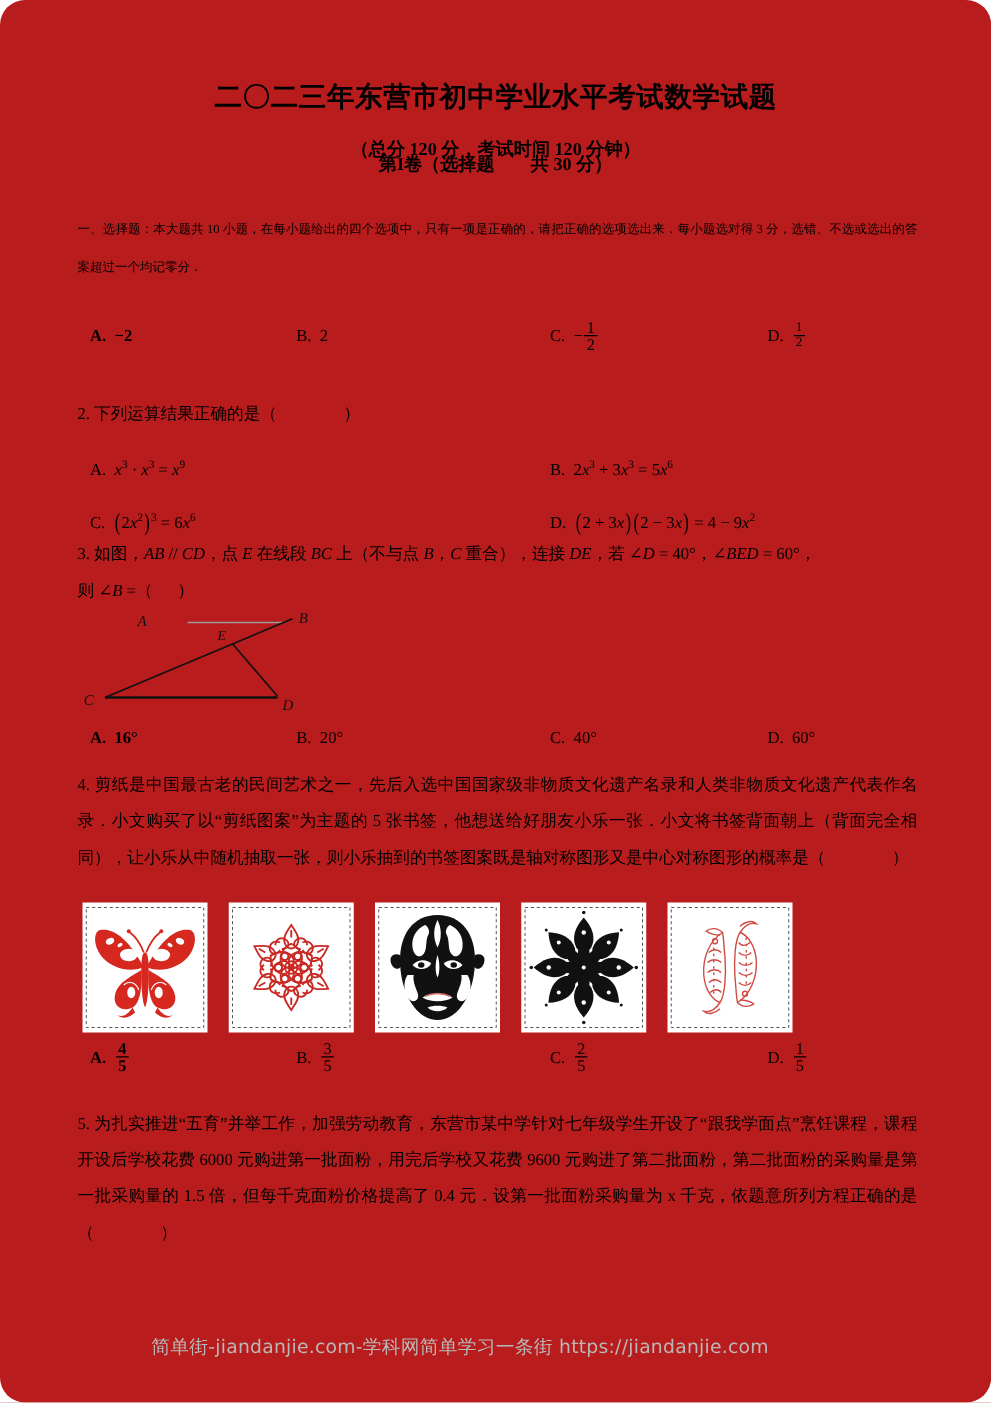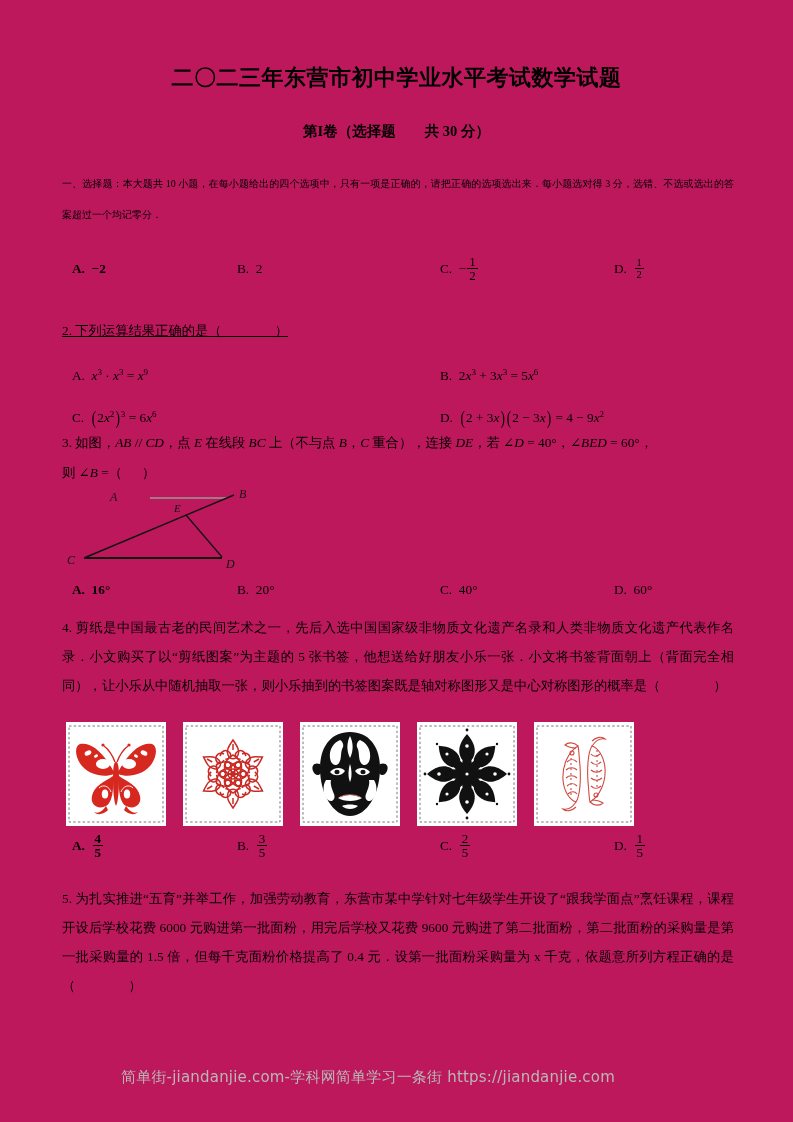--- a/index.html
+++ b/index.html
@@ -13,21 +13,22 @@
     position: relative;
     font-family: "Liberation Serif", "DejaVu Serif", serif;
     color: #000000;
     overflow: hidden;
   }
   .page {
     position: absolute;
     left: 0; top: 0;
     width: 793px;
     height: 1122px;
-    background: #be185d;
+    background: #b91c1c;
+    border-radius: 20px;
   }
 
   
   .doc-title {
     position: absolute;
     left: 0; top: 63px;
     width: 793px;
     text-align: center;
     font-size: 22px;
     font-weight: bold;
@@ -163,20 +164,21 @@
     font-family: "DejaVu Sans", "Liberation Sans", sans-serif;
     letter-spacing: 0.2px;
   }
 </style>
 </head>
 <body>
 
 <div class="page">
 
   <div class="doc-title">二〇二三年东营市初中学业水平考试数学试题</div>
+  <div class="doc-subtitle sub1">（总分 120 分，考试时间 120 分钟）</div>
   <div class="doc-subtitle sub2">第I卷（选择题　　共 30 分）</div>
 
   <div class="instructions">一、选择题：本大题共 10 小题，在每小题给出的四个选项中，只有一项是正确的，请把正确的选项选出来．每小题选对得 3 分，选错、不选或选出的答案超过一个均记零分．</div>
 
   <div class="q" style="top:243px;">
     <div class="opt-row" style="margin-top:8px;">
       <div class="opt opt-a">
         <span class="lbl">A.</span>&nbsp;&nbsp;<span>−2</span>
       </div>
       <div class="opt opt-b">
@@ -184,21 +186,21 @@
       </div>
       <div class="opt opt-c">
         <span class="lbl">C.</span>&nbsp;&nbsp;<span>−<span class="frac"><span class="num">1</span><span class="den">2</span></span></span>
       </div>
       <div class="opt opt-d">
         <span class="lbl">D.</span>&nbsp;&nbsp;<span><span class="frac small"><span class="num">1</span><span class="den">2</span></span></span>
       </div>
     </div>
   </div>
 
-  <div class="q" style="top:316px;text-decoration:underline;">
+  <div class="q" style="top:316px;">
     <div class="q-stem">2. 下列运算结果正确的是（　　　　）</div>
     <div class="opt-row" style="margin-top:12px;">
       <div class="opt opt2-a">
         <span class="lbl">A.</span>&nbsp;&nbsp;<span><i>x</i><span class="sup">3</span> · <i>x</i><span class="sup">3</span> = <i>x</i><span class="sup">9</span></span>
       </div>
       <div class="opt opt2-b">
         <span class="lbl">B.</span>&nbsp;&nbsp;<span>2<i>x</i><span class="sup">3</span> + 3<i>x</i><span class="sup">3</span> = 5<i>x</i><span class="sup">6</span></span>
       </div>
     </div>
     <div class="opt-row" style="margin-top:6px;">

